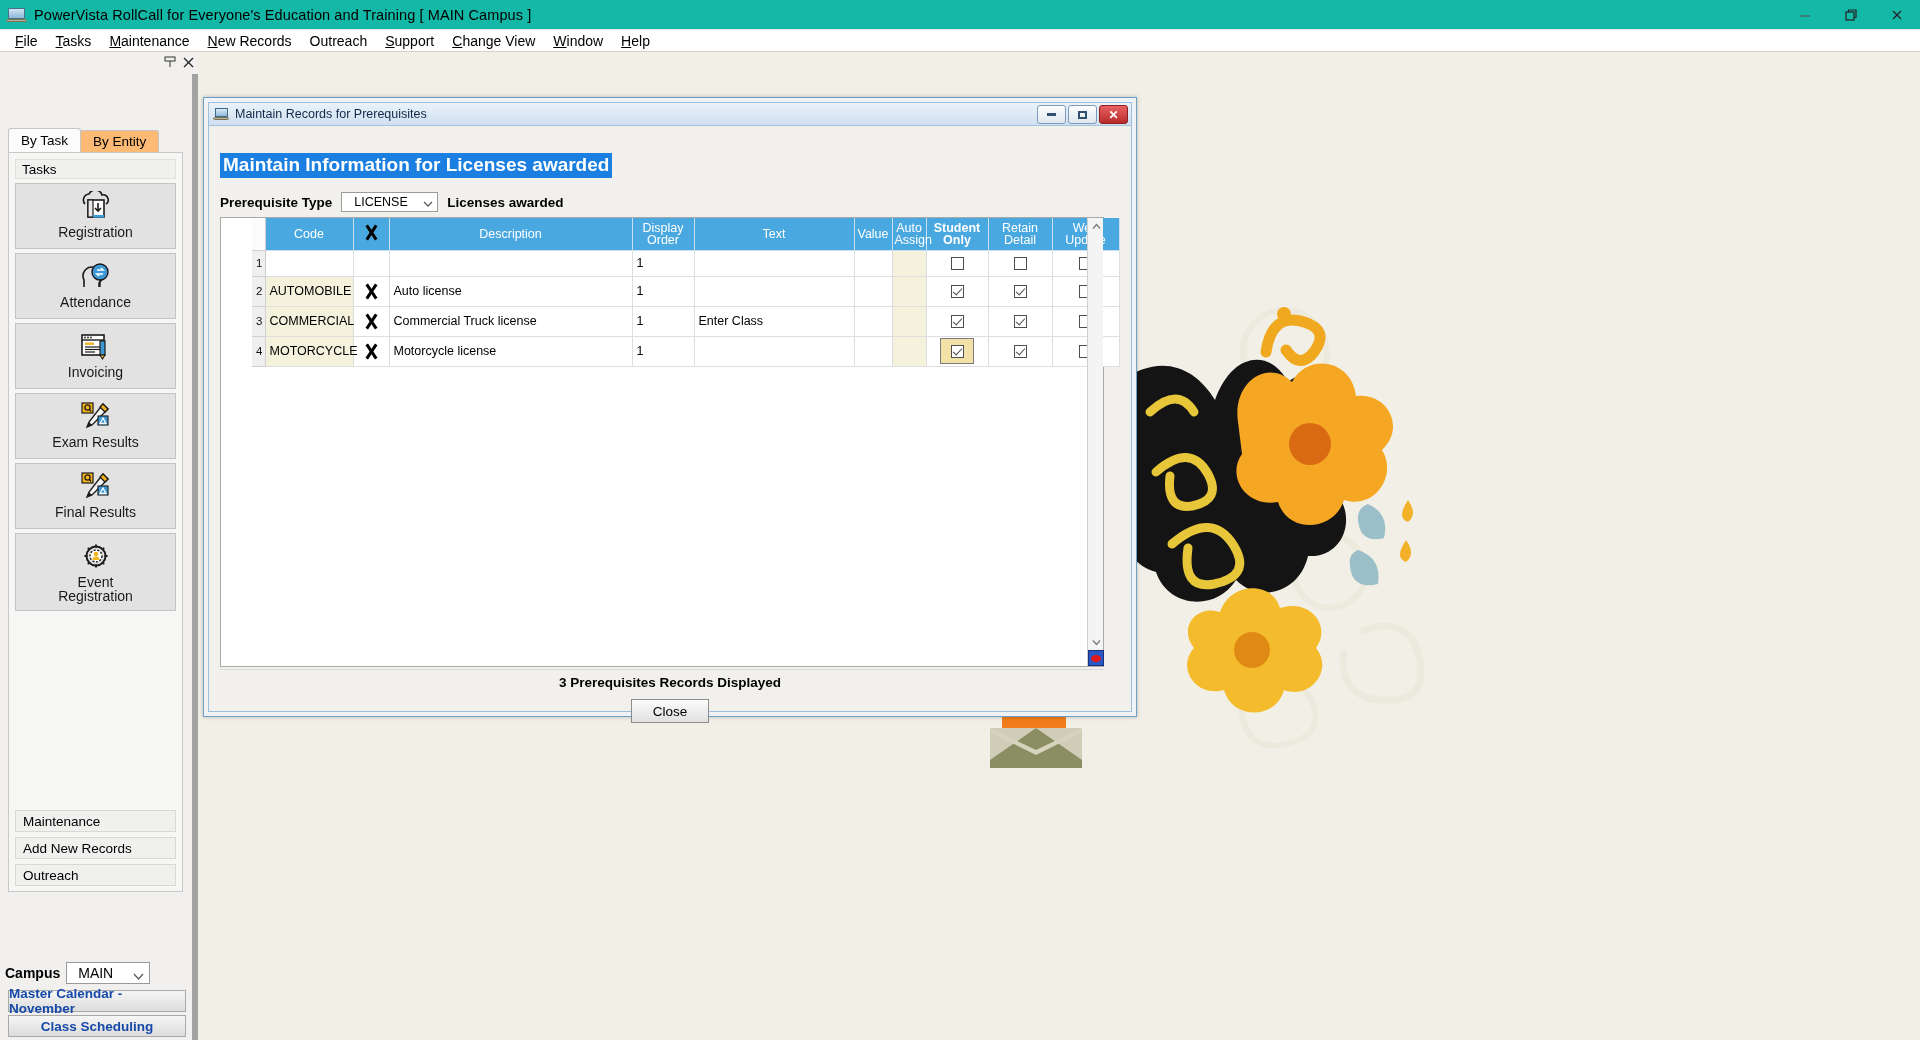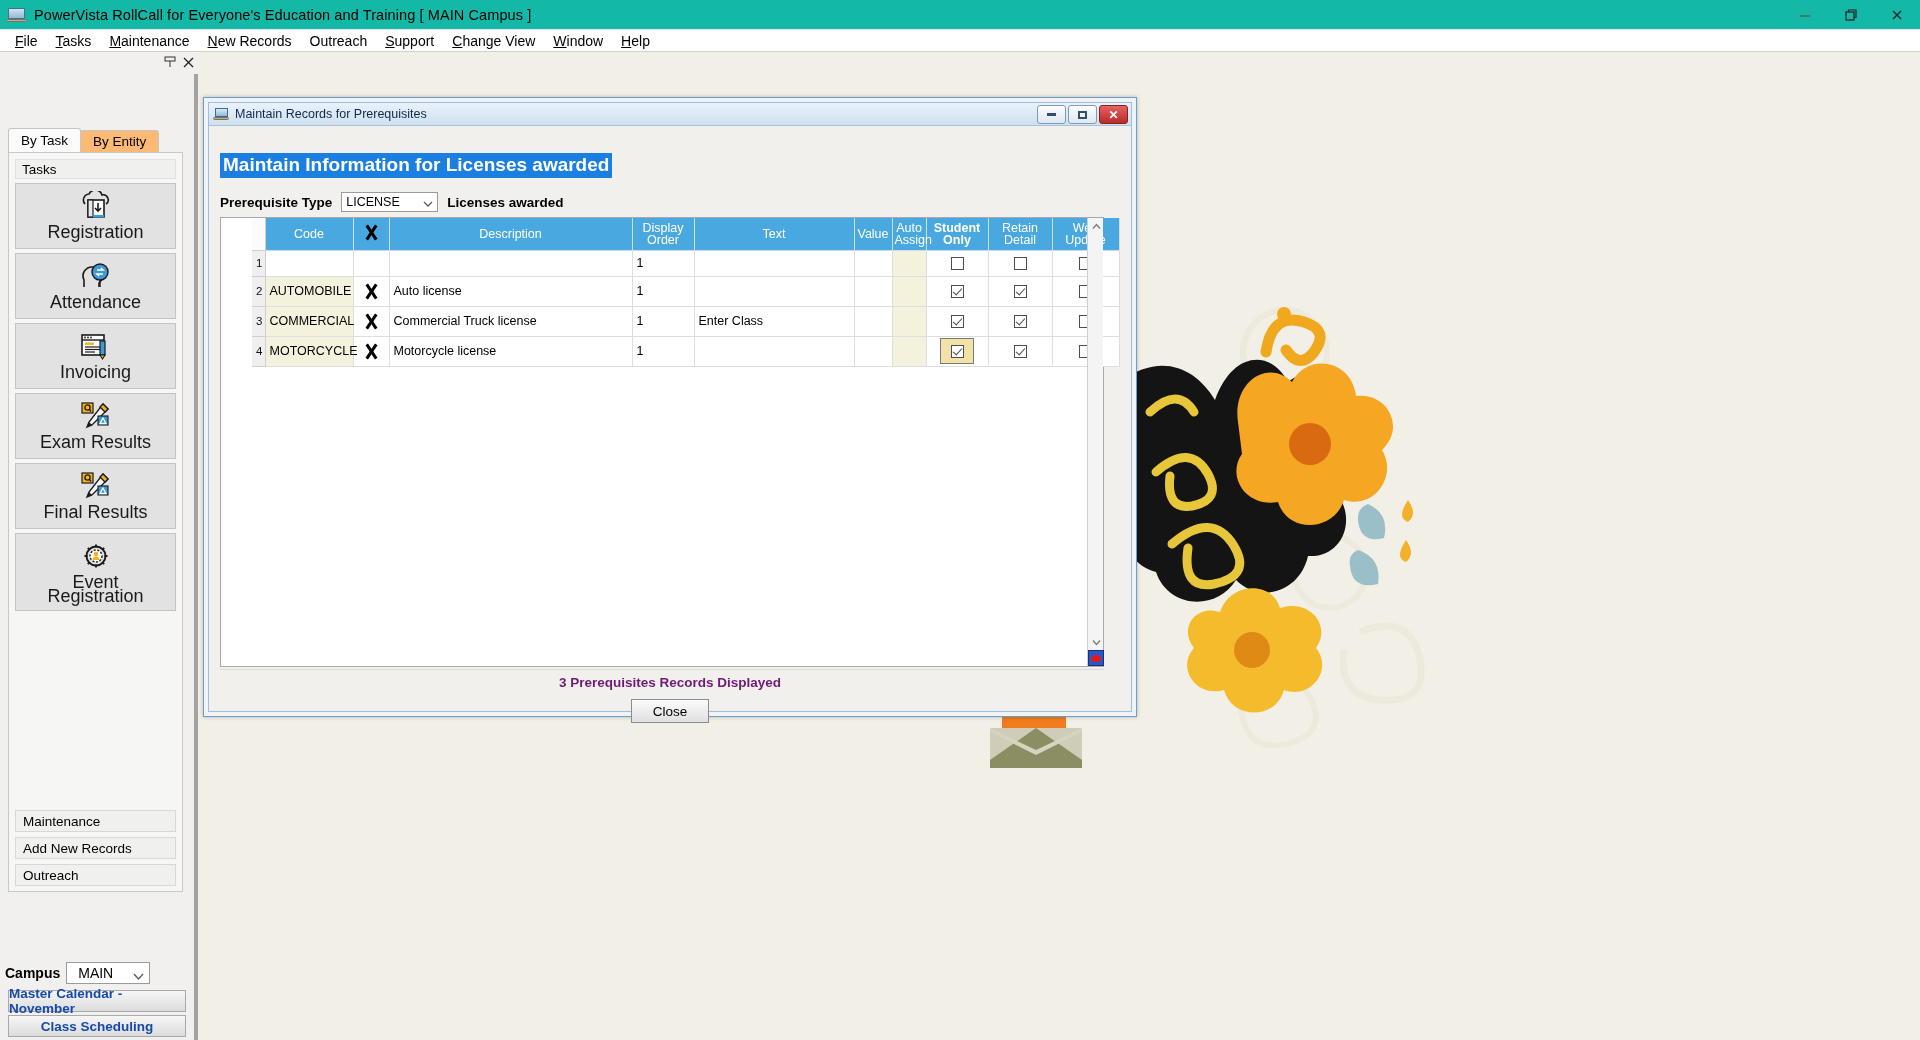--- a/index.html
+++ b/index.html
@@ -82,21 +82,21 @@
     position: absolute; left: 1120px; top: 0px;
     width: 800px; height: 988px; overflow: hidden;
     background: #f2f0e6;
   }
 
   
   .leftpanel {
     position: absolute; left: 0; top: 0;
     width: 198px; height: 988px;
     background: #f1f0ee;
-    border-right: 4px solid #a3a3a3;
+    border-right: 6px solid #a3a3a3;
   }
   .lp-header {
     position: absolute; left: 0; top: 0; width: 198px; height: 22px;
     background: #f1f0ee;
     display: flex; align-items: center; justify-content: flex-end;
     padding-right: 4px; gap: 7px;
   }
   .lp-header .pin, .lp-header .xclose {
     font-size: 13px; color: #222; cursor: default; line-height: 1;
   }
@@ -130,21 +130,21 @@
   .task-btn {
     margin: 4px 6px 0 6px; height: 66px;
     background: #e2e2e2;
     border: 1px solid #c4c4c4;
     display: flex; flex-direction: column;
     align-items: center; justify-content: flex-start;
     padding-top: 5px;
   }
   .task-btn .ticon { height: 34px; width: 40px; display:flex; align-items:center; justify-content:center;}
   .task-btn .tlabel {
-    font-size: 18px; color: #1a1a1a; margin-top: 2px; text-align:center; line-height: 14px;
+    font-size: 14px; color: #1a1a1a; margin-top: 2px; text-align:center; line-height: 14px;
   }
   .task-btn.two-line { height: 78px; }
 
   .lp-bottom-btns {
     position: absolute; left: 8px; bottom: 0; width: 175px;
   }
   .lp-bar {
     margin: 0 6px 5px 6px; height: 22px; line-height: 21px;
     background: #f0f0ef; border: 1px solid #d8d8d7;
     font-size: 13.5px; padding-left: 7px; color: #000;
@@ -229,21 +229,21 @@
     white-space: nowrap;
   }
 
   .ptype-row {
     position: absolute; left: 11px; top: 66px;
     display: flex; align-items: center; gap: 9px;
   }
   .ptype-label { font-weight: bold; font-size: 13.5px; color:#000;}
   .ptype-select {
     width: 97px; height: 20px; background: #fff; border: 1px solid #9b9b9b;
-    font-size: 12.5px; display: flex; align-items: center; padding-left: 4px;
+    font-size: 12.5px; display: flex; align-items: center; padding-left: 12px;
     position: relative; color: #000;
   }
   .ptype-select .chev { position: absolute; right: 4px; top: 4px; }
   .ptype-desc { font-weight: bold; font-size: 13.5px; color:#000;}
 
   
   .grid-wrap {
     position: absolute; left: 11px; top: 91px;
     width: 884px; height: 450px;
     background: #fff;
@@ -319,21 +319,21 @@
     width: 4px; height: 8px; border: solid #4a4a4a;
     border-width: 0 1.6px 1.6px 0; transform: rotate(42deg);
   }
   .cbx-sel {
     display: inline-flex; align-items:center; justify-content:center;
     width: 34px; height: 26px; background: #f3e2a8; border: 1px solid #7a7a7a;
   }
 
   .rec-count {
     position: absolute; left: 0; right: 0; top: 549px;
-    text-align: center; font-weight: bold; font-size: 13.5px; color: #701a75;
+    text-align: center; font-weight: bold; font-size: 13.5px; color: #000000;
   }
   .rec-count-line {
     position:absolute; left: 11px; top: 543px; width: 884px; height:1px; background:#d9d9d9;
   }
   .close-btn {
     position: absolute; left: 50%; top: 573px; transform: translateX(-50%);
     width: 78px; height: 24px;
     background: linear-gradient(#fbfbfb,#e0e0e0);
     border: 1px solid #8c8c8c;
     font-size: 13.5px; color: #000;

